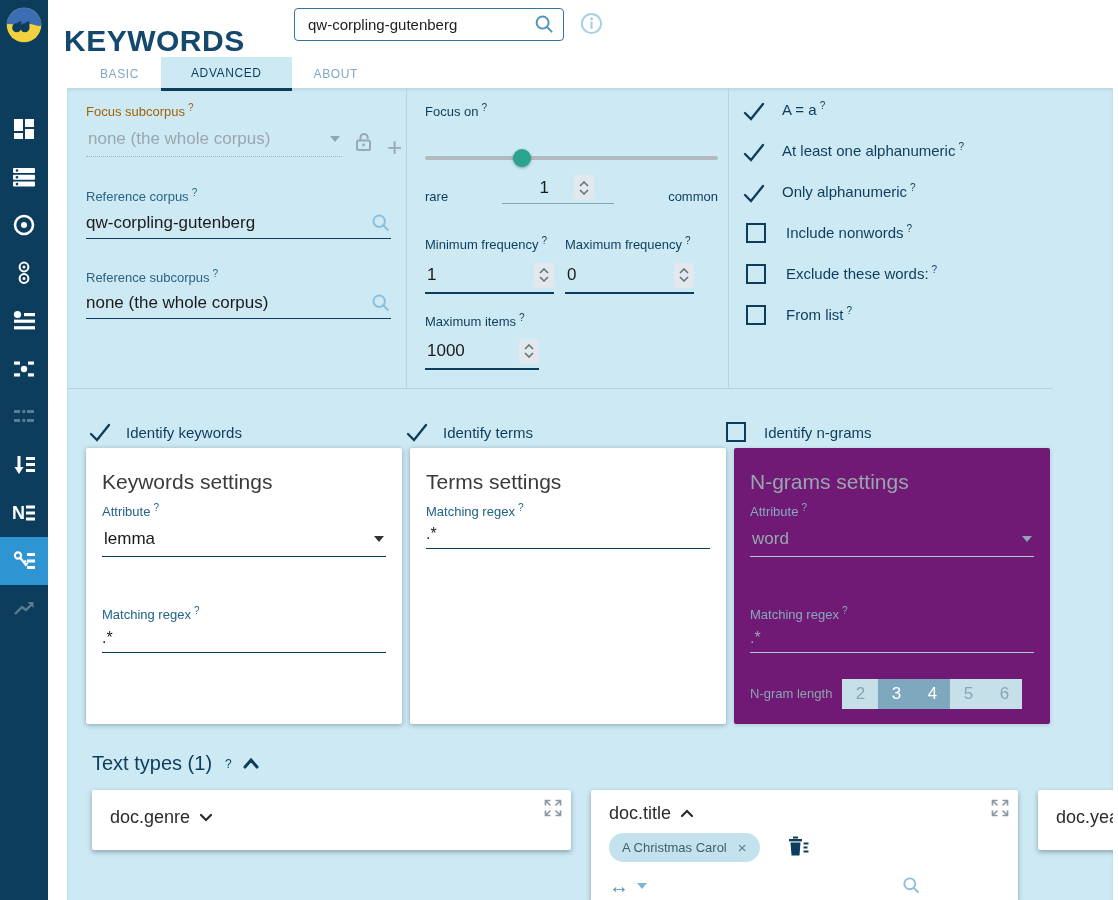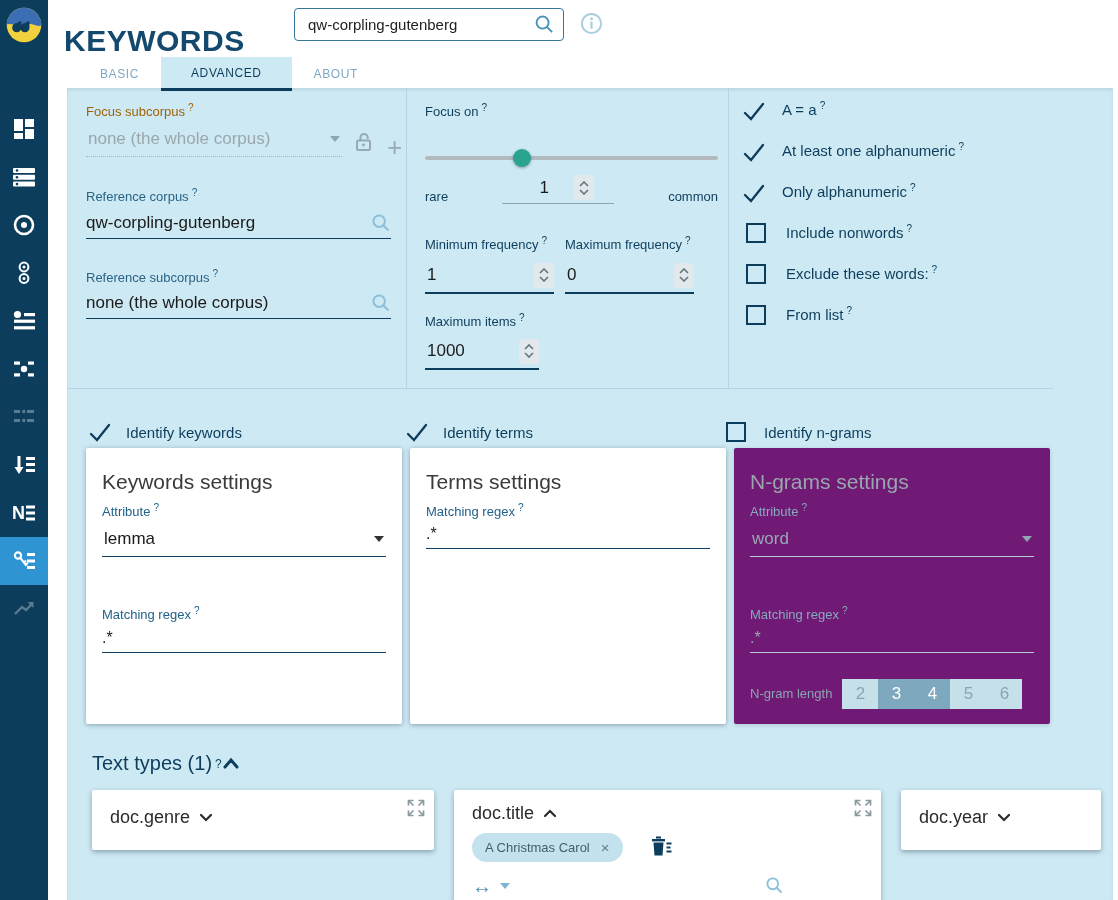--- a/index.html
+++ b/index.html
@@ -84,21 +84,21 @@
   .card.ngrams .sel-row,.card.ngrams .inp-row{border-bottom-color:#b5ccd7;color:#97a9b2;border-bottom-width:1px;}
   .card.ngrams .inp-row input{color:#97a9b2;}
   .gap1{height:22px;}
   .nlen{display:flex;align-items:center;margin-top:6px;}
   .nlen-label{font-size:13px;color:#8aa4b0;margin-right:10px;}
   .segs{display:flex;}
   .seg{width:36px;height:30px;display:flex;align-items:center;justify-content:center;font-size:17px;
     background:#c6e0ea;color:#8ba4b2;}
   .seg.sel{background:#7ea8be;color:#fff;}
   
-  .tt-head{position:absolute;left:25px;top:664px;display:flex;align-items:center;
+  .tt-head{position:absolute;left:25px;top:664px;display:flex;align-items:center;gap:10px;
     font-size:20px;color:#0d3d5c;font-weight:500;}
   .tt-row{position:absolute;left:25px;top:702px;display:flex;gap:20px;align-items:flex-start;width:1400px;}
   .tt-card{background:#fff;border-radius:2px;box-shadow:0 2px 5px rgba(30,55,70,.40);position:relative;box-sizing:border-box;}
   .tt-title{display:flex;align-items:center;gap:9px;font-size:18px;color:#2b2b2b;cursor:pointer;}
   .expand{position:absolute;right:8px;top:8px;cursor:pointer;}
   .chip-row{display:flex;align-items:center;margin-top:9px;}
   .chip{height:29px;border-radius:15px;background:#c3e2ee;display:inline-flex;align-items:center;
     padding:0 13px;font-size:13px;color:#3c606e;gap:11px;}
   .chip-x{font-size:15px;color:#5c7d8a;cursor:pointer;line-height:1;}
   .trash{margin-left:27px;cursor:pointer;}
@@ -461,21 +461,21 @@
   <div class="tt-head">
     <span>Text types (1)</span>
       <sup class="q" style="font-size:12px;">?</sup>
     <svg width="18" height="13" viewBox="0 0 18 13" style="cursor:pointer;">
       <polyline points="3,10 9,3 15,10" fill="none" stroke="#0d3d5c" stroke-width="3" stroke-linecap="round"></polyline>
     </svg>
   </div>
 
   <div class="tt-row">
 
-    <div class="tt-card" style="width:342px;height:60px;padding:17px 18px;">
+    <div class="tt-card" style="width:479px;height:60px;padding:17px 18px;">
       <div class="tt-title">
         <span>doc.genre</span>
         <svg width="14" height="9" viewBox="0 0 14 9">
             <polyline points="2,2 7,7 12,2" fill="none" stroke="#2b2b2b" stroke-width="2.2" stroke-linecap="round"></polyline>
           </svg>
       </div>
       <span class="expand">
         <svg width="20" height="20" viewBox="0 0 20 20" stroke="#8b9aa1" stroke-width="1.7" fill="none">
           <path d="M12.5 2.5 h5 v5 M17 3 l-4.5 4.5"></path>
             <path d="M2.5 12.5 v5 h5 M3 17 l4.5-4.5"></path>

